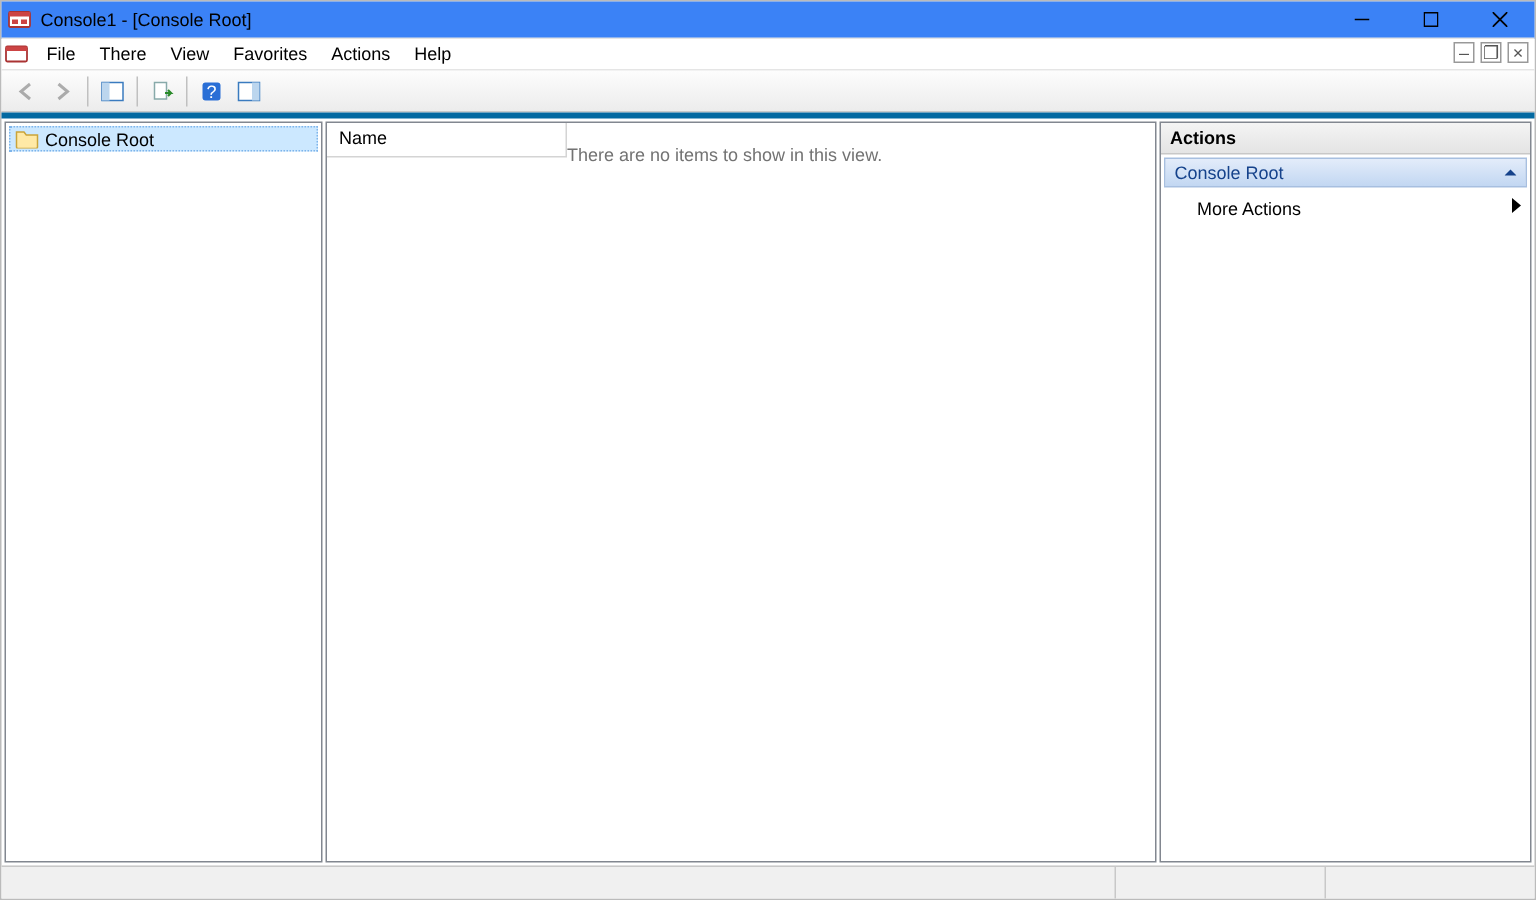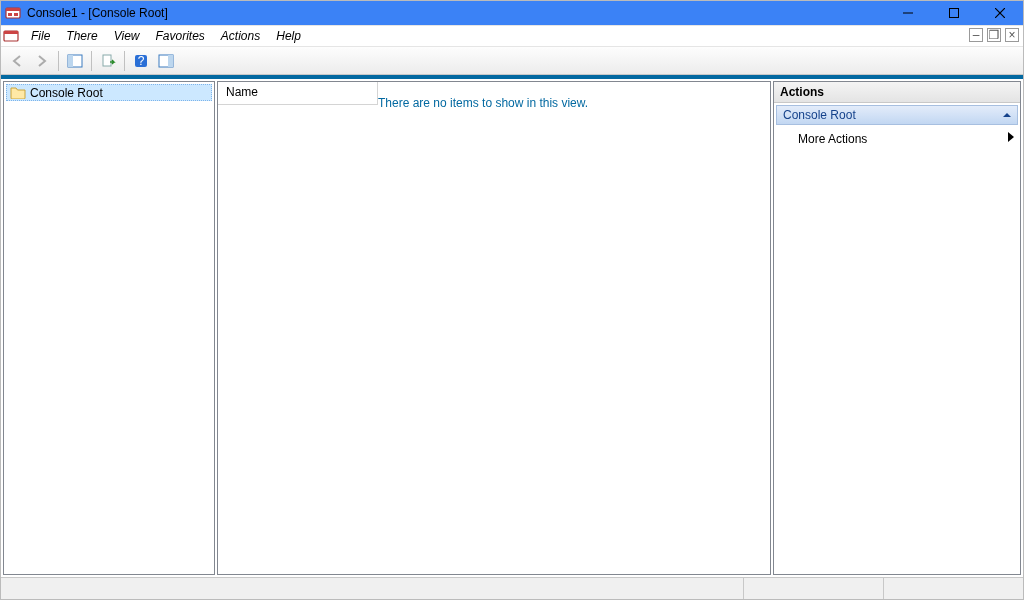--- a/index.html
+++ b/index.html
@@ -10,42 +10,42 @@
 
 .title-bar { height: 25px; display: flex; align-items: center; background: #3b82f6; border-bottom: 1px solid #e5e5e5; }
 .title-bar .app-icon { width: 16px; height: 16px; margin: 0 4px 0 4px; }
 .title-bar .title-text { flex: 0 0 auto; margin-left: 2px; }
 .title-bar .spacer { flex: 1; }
 .title-ctrl { width: 46px; height: 25px; display: flex; align-items: center; justify-content: center; }
 
 
 .menu-bar { height: 21px; display: flex; align-items: center; background: #fff; padding-left: 2px; border-bottom: 1px solid #e5e5e5; position: relative;}
 .menu-bar .mb-icon { width: 16px; height: 16px; margin-right: 4px; }
-.menu-item { padding: 2px 8px; font-style: italic; }
+.menu-item { padding: 2px 8px; }
 .mdi-box { position: absolute; right: 4px; top: 2px; display: flex; gap: 4px; }
 .mdi-btn { width: 14px; height: 14px; display:flex; align-items:center; justify-content:center; border:1px solid #999; font-size:9px; line-height:9px; color:#555; }
 
 
 .toolbar { height: 28px; display: flex; align-items: center; background: linear-gradient(#fdfdfd,#ececec); border-bottom: 1px solid #c8c8c8; padding: 0 4px; gap: 1px; }
 .tb-btn { width: 24px; height: 24px; display: flex; align-items: center; justify-content: center; border: 1px solid transparent; border-radius: 2px; }
 .tb-btn.disabled { opacity: 0.45; }
 .tb-sep { width: 1px; height: 20px; background: #c0c0c0; margin: 0 3px; }
 
 
 .work-area { flex: 1; display: flex; border-top: 4px solid #0369a1; min-height: 0;}
 
 .tree-pane { width: 212px; background: #fff; border: 1px solid #828790; margin: 2px 0 2px 2px; padding: 2px; overflow: auto;}
 .tree-node { display: flex; align-items: center; height: 17px; padding: 0 3px; gap: 4px; }
 .tree-node.selected { background: #cce8ff; color: #000; border: 1px dotted #7eb4ea;}
 .folder-icon { width: 16px; height: 13px; }
 
 .list-pane { flex: 1; background: #fff; border: 1px solid #828790; margin: 2px; display: flex; flex-direction: row; }
 .list-header { height: 23px; display: flex; border-bottom: 1px solid #d4d4d4; background: #fff; }
 .col-header { padding: 3px 8px; border-right: 1px solid #d4d4d4; width: 160px; }
-.empty-msg { text-align: center; margin-top: 14px; color: #0369a1; }
+.empty-msg { text-align: center; margin-top: 14px; color: #737373; }
 
 .actions-pane { width: 248px; border: 1px solid #828790; margin: 2px 2px 2px 0; background: #fff; display: flex; flex-direction: column;}
 .actions-title { background: linear-gradient(#f4f4f4,#e4e4e4); border-bottom: 1px solid #c8c8c8; padding: 3px 6px; font-weight: 600; }
 .actions-group-hdr { background: linear-gradient(#e3ecfa,#c2d7f2); border: 1px solid #a7bfe0; margin: 2px; padding: 2px 6px; display: flex; justify-content: space-between; align-items: center; color: #15428b;}
 .actions-link { padding: 5px 6px 5px 24px; display:flex; align-items:flex-start; justify-content:space-between; }
 
 .status-bar { height: 22px; border-top: 1px solid #c8c8c8; background: #f0f0f0; display:flex;}
 .status-bar .chunk { border-left:1px solid #c8c8c8; padding:2px 10px; }
 .status-bar .chunk:first-child{ border-left:none; flex:1;}
 

